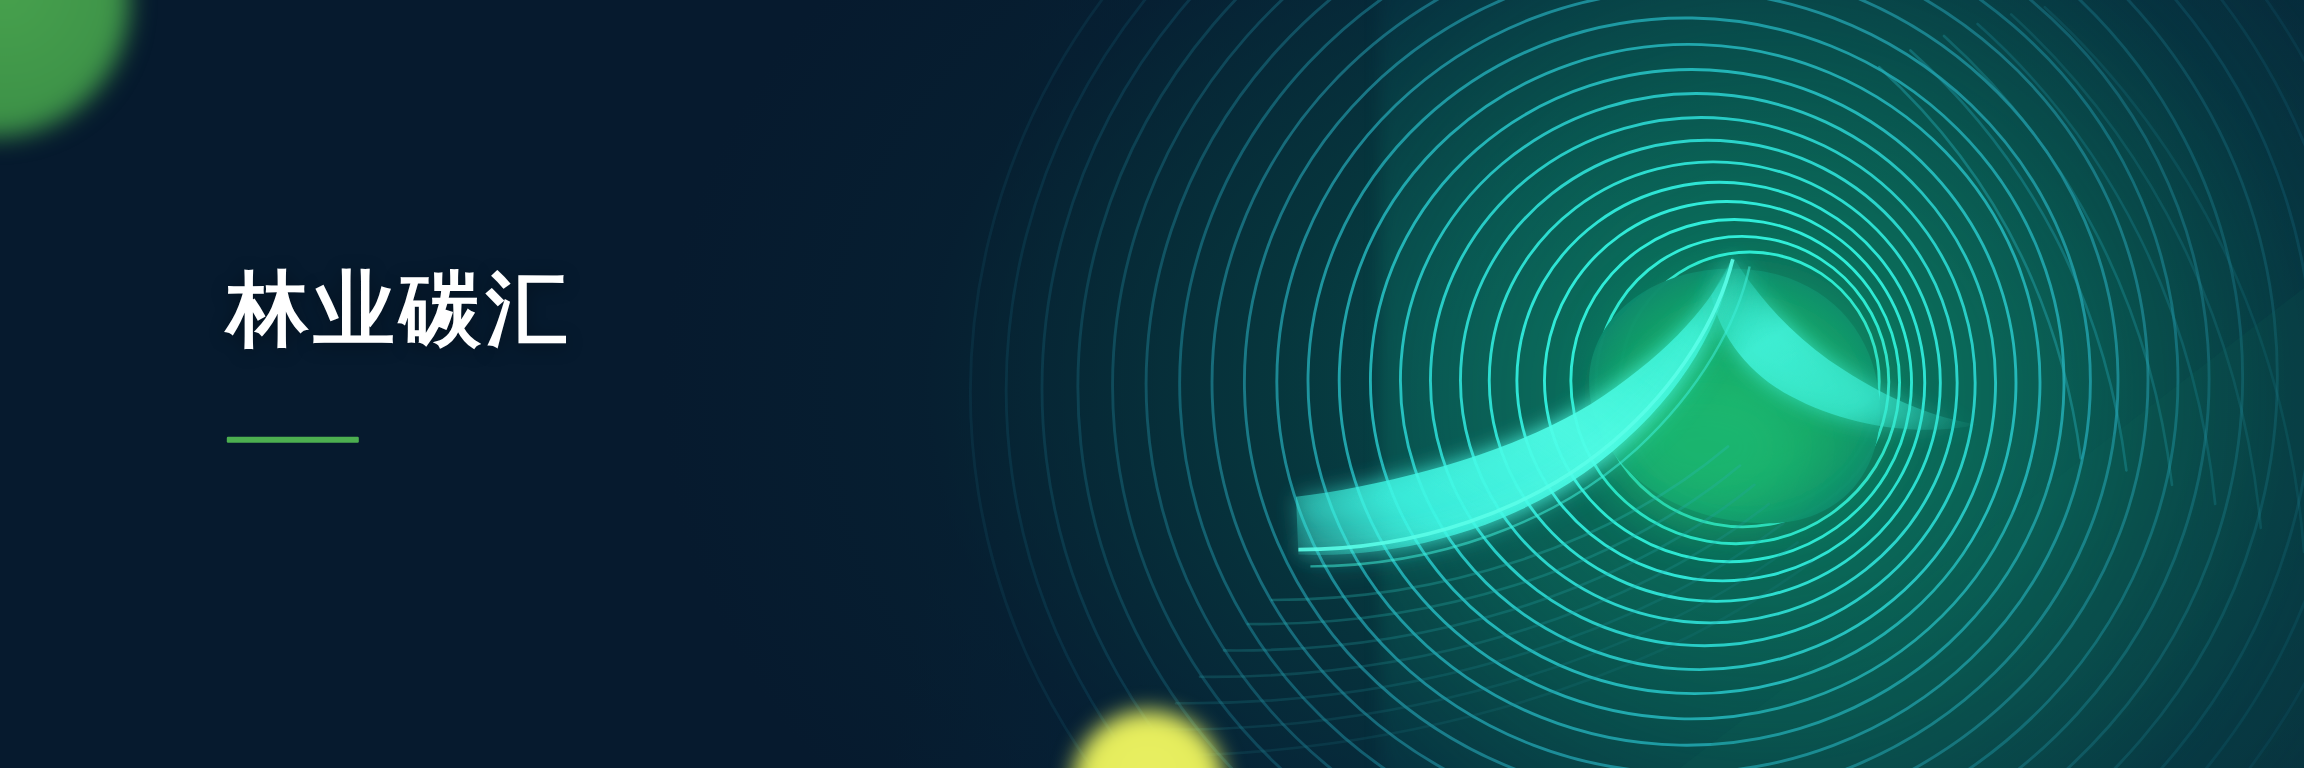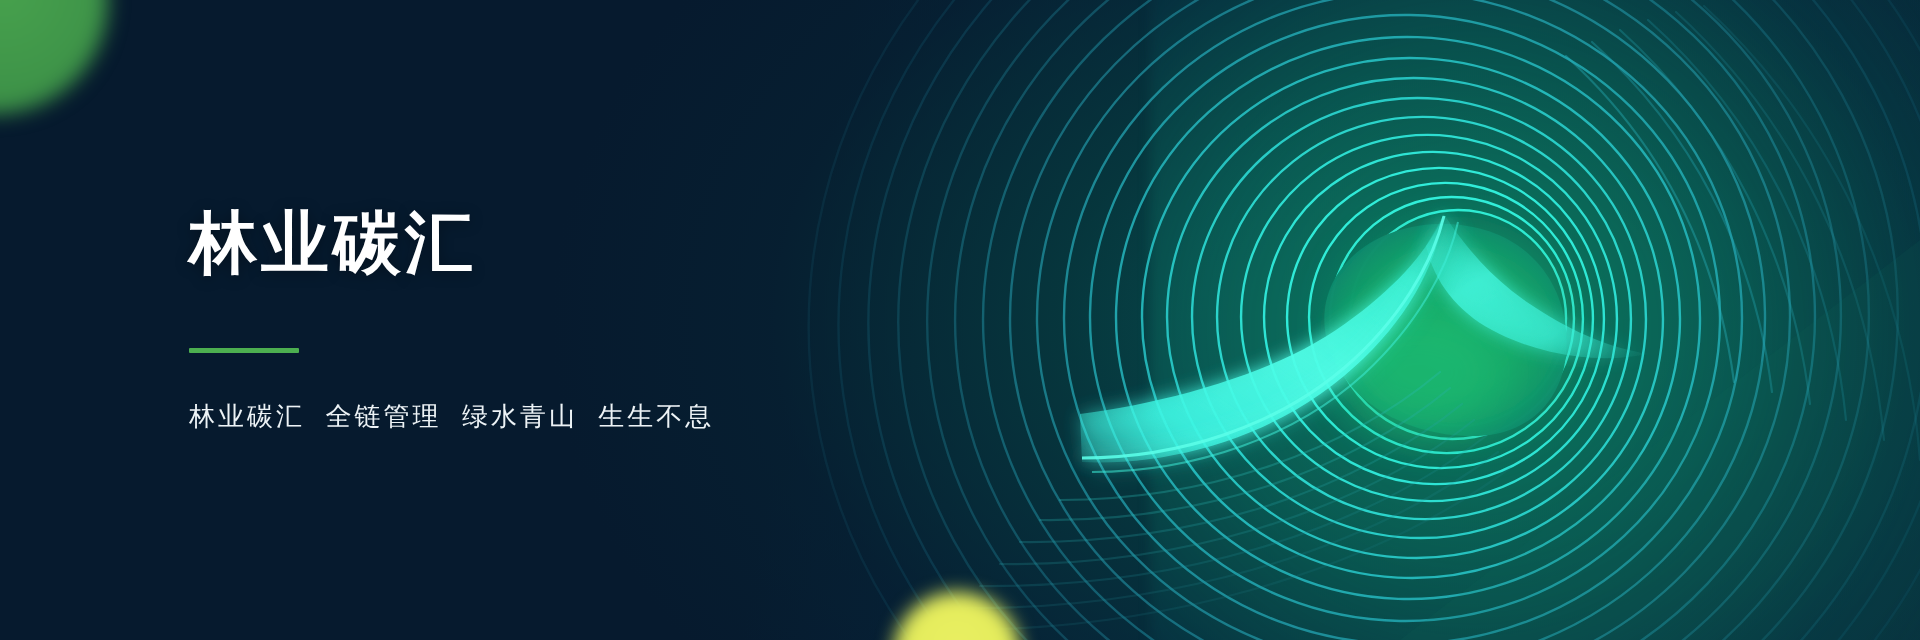--- a/index.html
+++ b/index.html
@@ -231,16 +231,15 @@
       </g>
     </svg>
   </div>
 
   <div class="blob" id="blob-topleft"></div>
   <div class="blob" id="blob-bottom"></div>
 
   <div id="copy">
     <h1 id="title-main">林业碳汇</h1>
     <div id="accent-bar"></div>
-    <p id="tagline">林业碳汇  全链管理  绿水青山  生生不息</p>
   </div>
 
 </div>
 
 </body></html>

